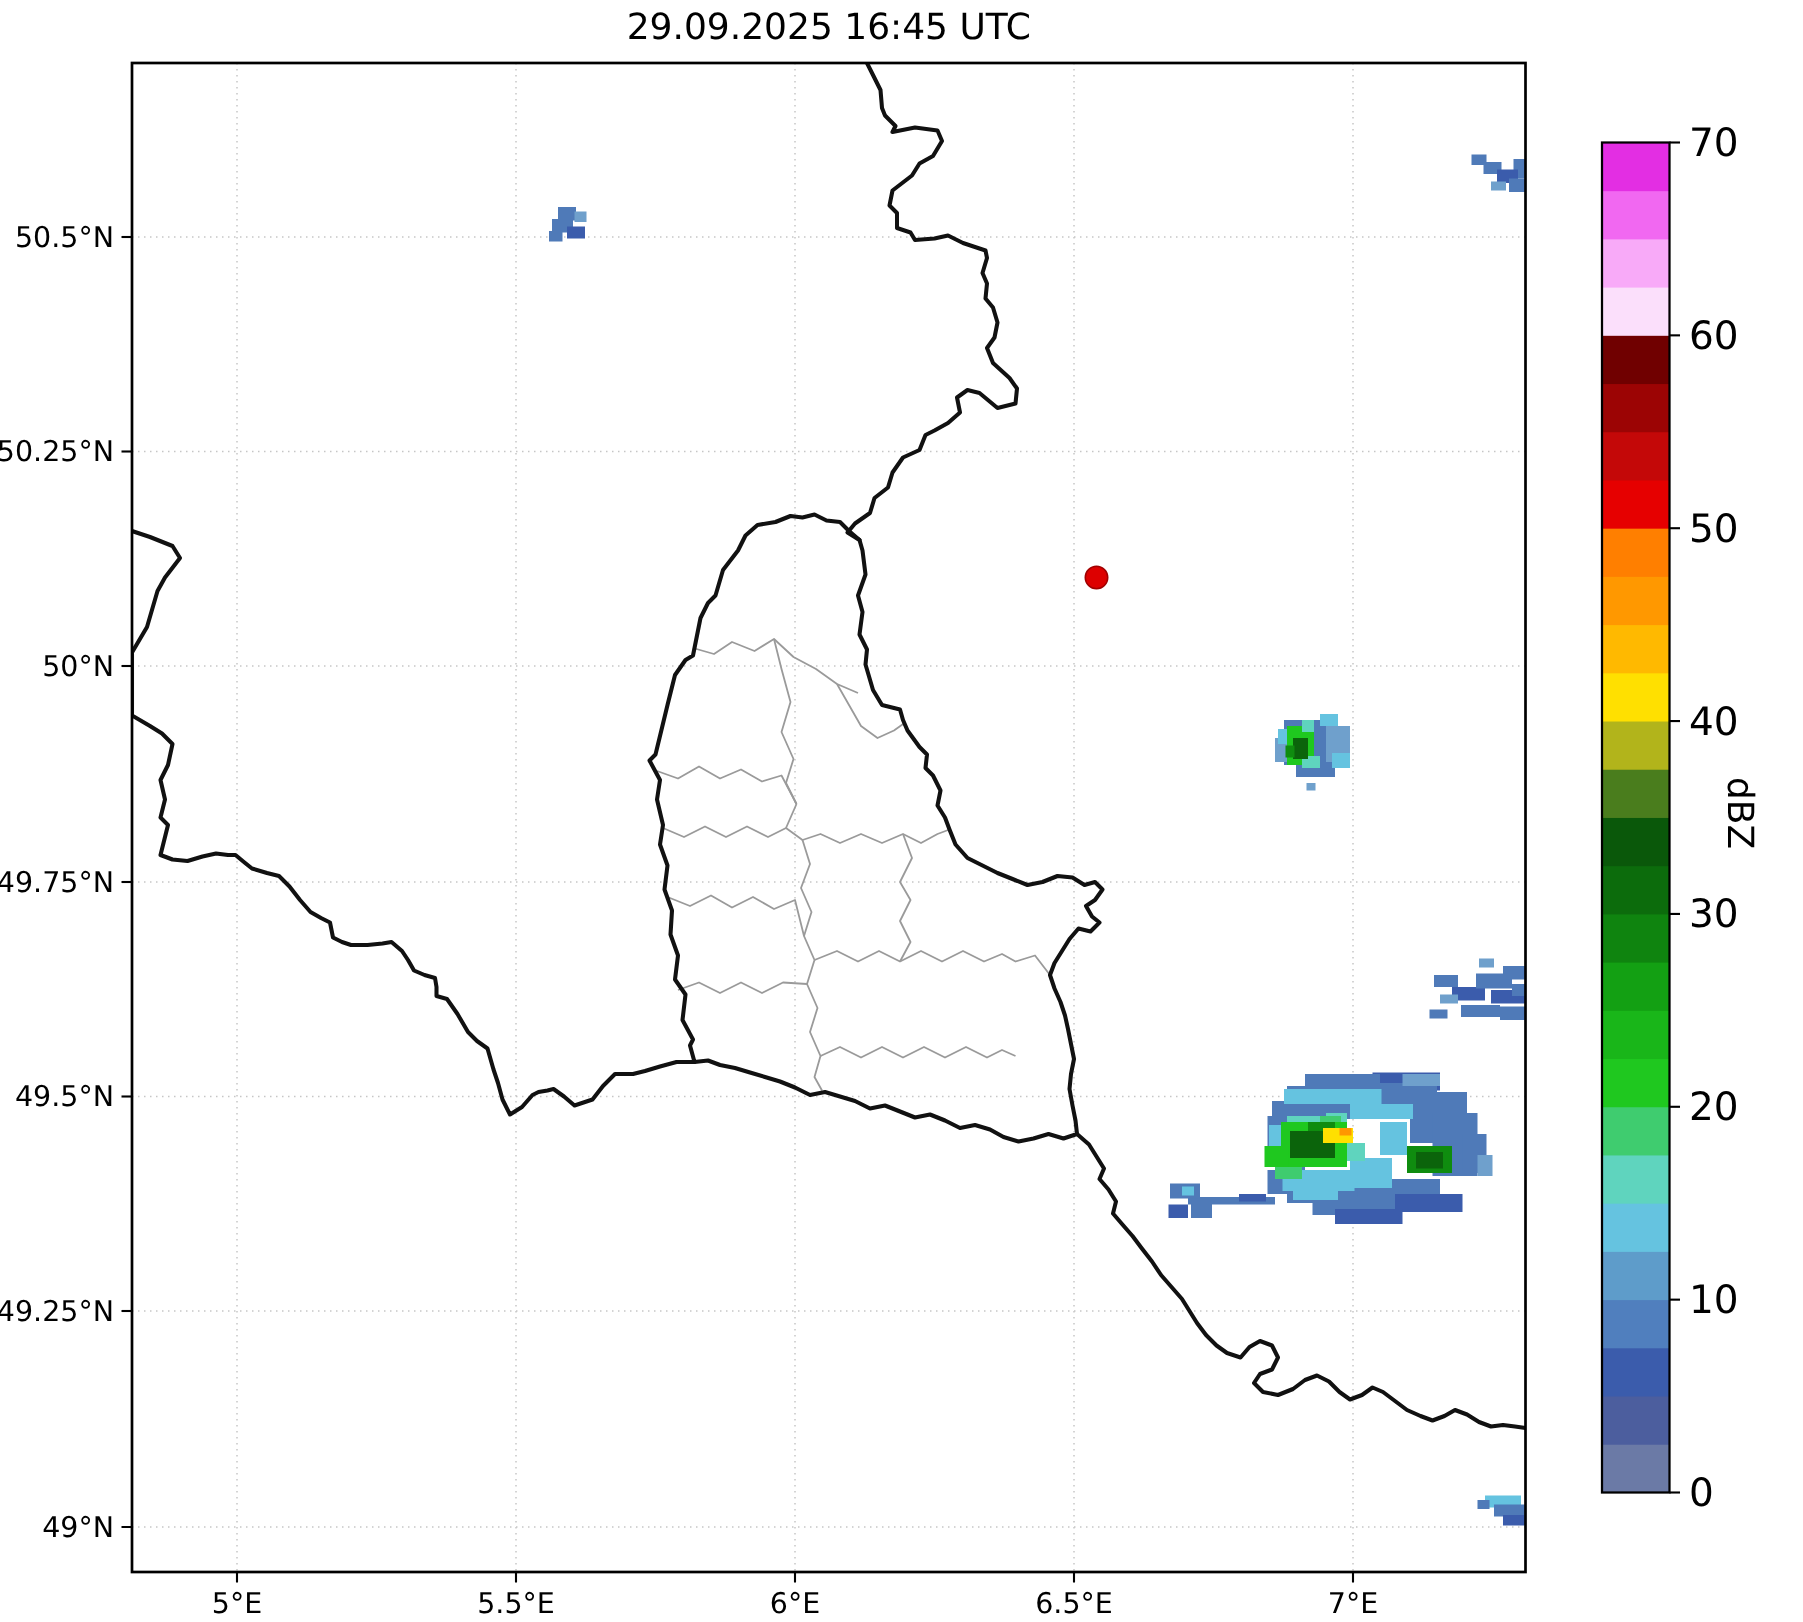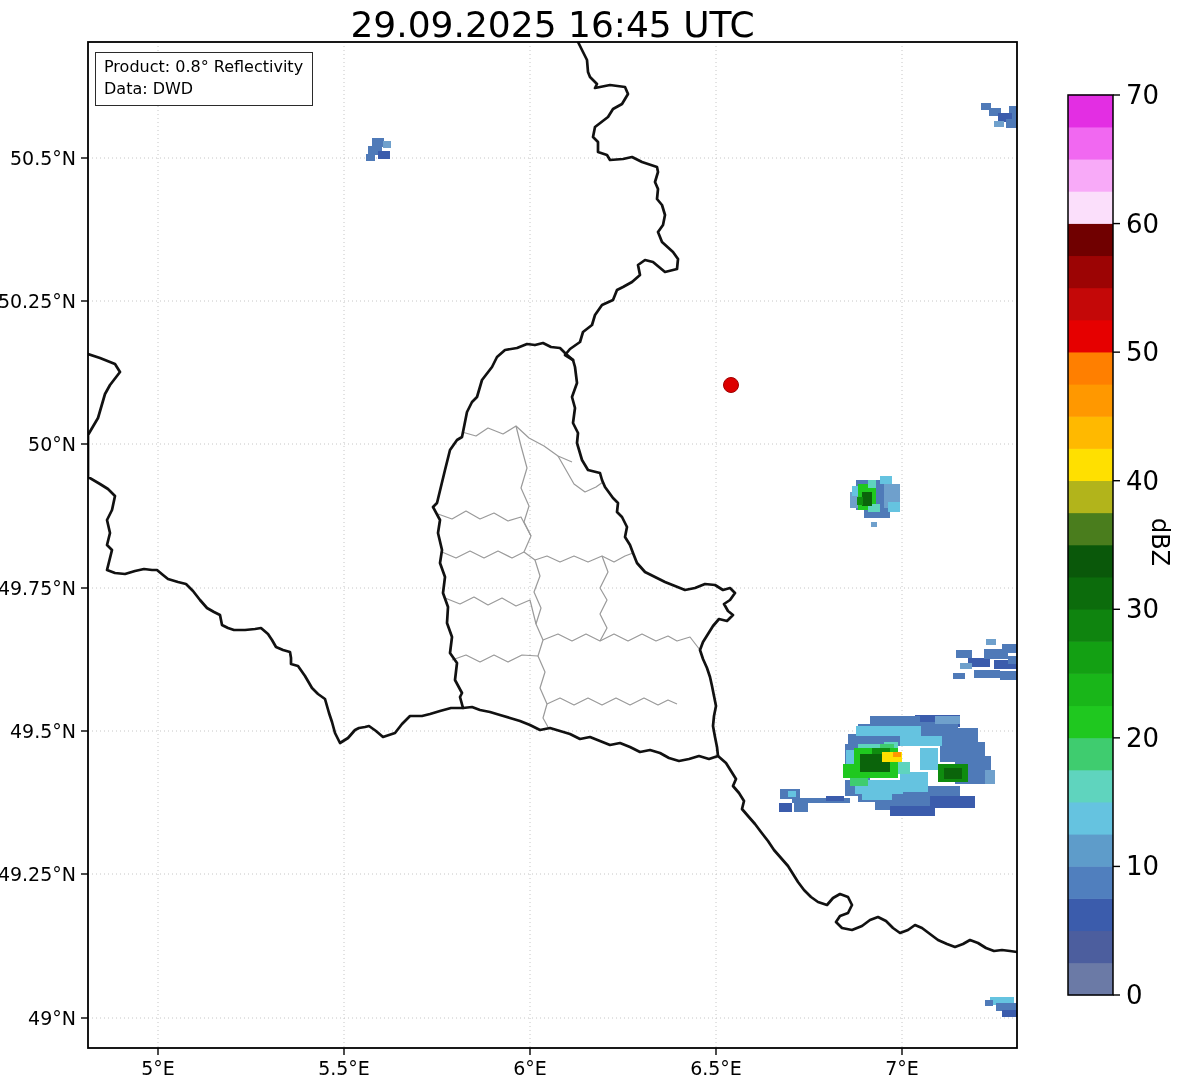--- a/index.html
+++ b/index.html
@@ -3,45 +3,41 @@
 <meta charset="utf-8">
 <style>
   html,body{margin:0;padding:0;background:#ffffff;}
   .fig{
     position:relative;width:1202px;height:1081px;background:#ffffff;
     font-family:"DejaVu Sans","Liberation Sans",sans-serif;color:#000;
     overflow:hidden;
   }
   .title{
     position:absolute;left:88px;top:4px;width:929px;text-align:center;
-    font-size:36px;color:#000;white-space:nowrap;
+    font-size:24px;color:#000;white-space:nowrap;
   }
   .infobox{
     position:absolute;left:95px;top:52px;background:#fff;border:1.5px solid #2b2b2b;
     padding:3px 9px 5px 8px;font-size:16px;line-height:1.38;z-index:5;
   }
   svg.scene{position:absolute;left:0;top:0;}
   .xticklab{font-size:19px;fill:#000;}
   .yticklab{font-size:19px;fill:#000;}
   .cbticklab{font-size:26px;fill:#000;}
   .dbz{
     position:absolute;left:1136px;top:528px;font-size:24px;
     transform:rotate(90deg);transform-origin:center;white-space:nowrap;
   }
 </style>
 </head>
 <body>
 
 <div class="fig">
   <div class="title">29.09.2025 16:45 UTC</div>
 
-  <div class="infobox">
-    <div>Product: 0.8° Reflectivity</div>
-    <div>Data: DWD</div>
-  </div>
 
   <svg class="scene" id="scene" width="1202" height="1081">
       <defs>
         <clipPath id="plotclip">
           <rect x="88" y="42" width="929" height="1006"></rect>
         </clipPath>
       </defs>
       <rect x="88" y="42" width="929" height="1006" fill="#ffffff"></rect>
       <g stroke="#c6c6c6" stroke-width="1" stroke-dasharray="1 3">
         <line x1="158" y1="42" x2="158" y2="1048"></line>

